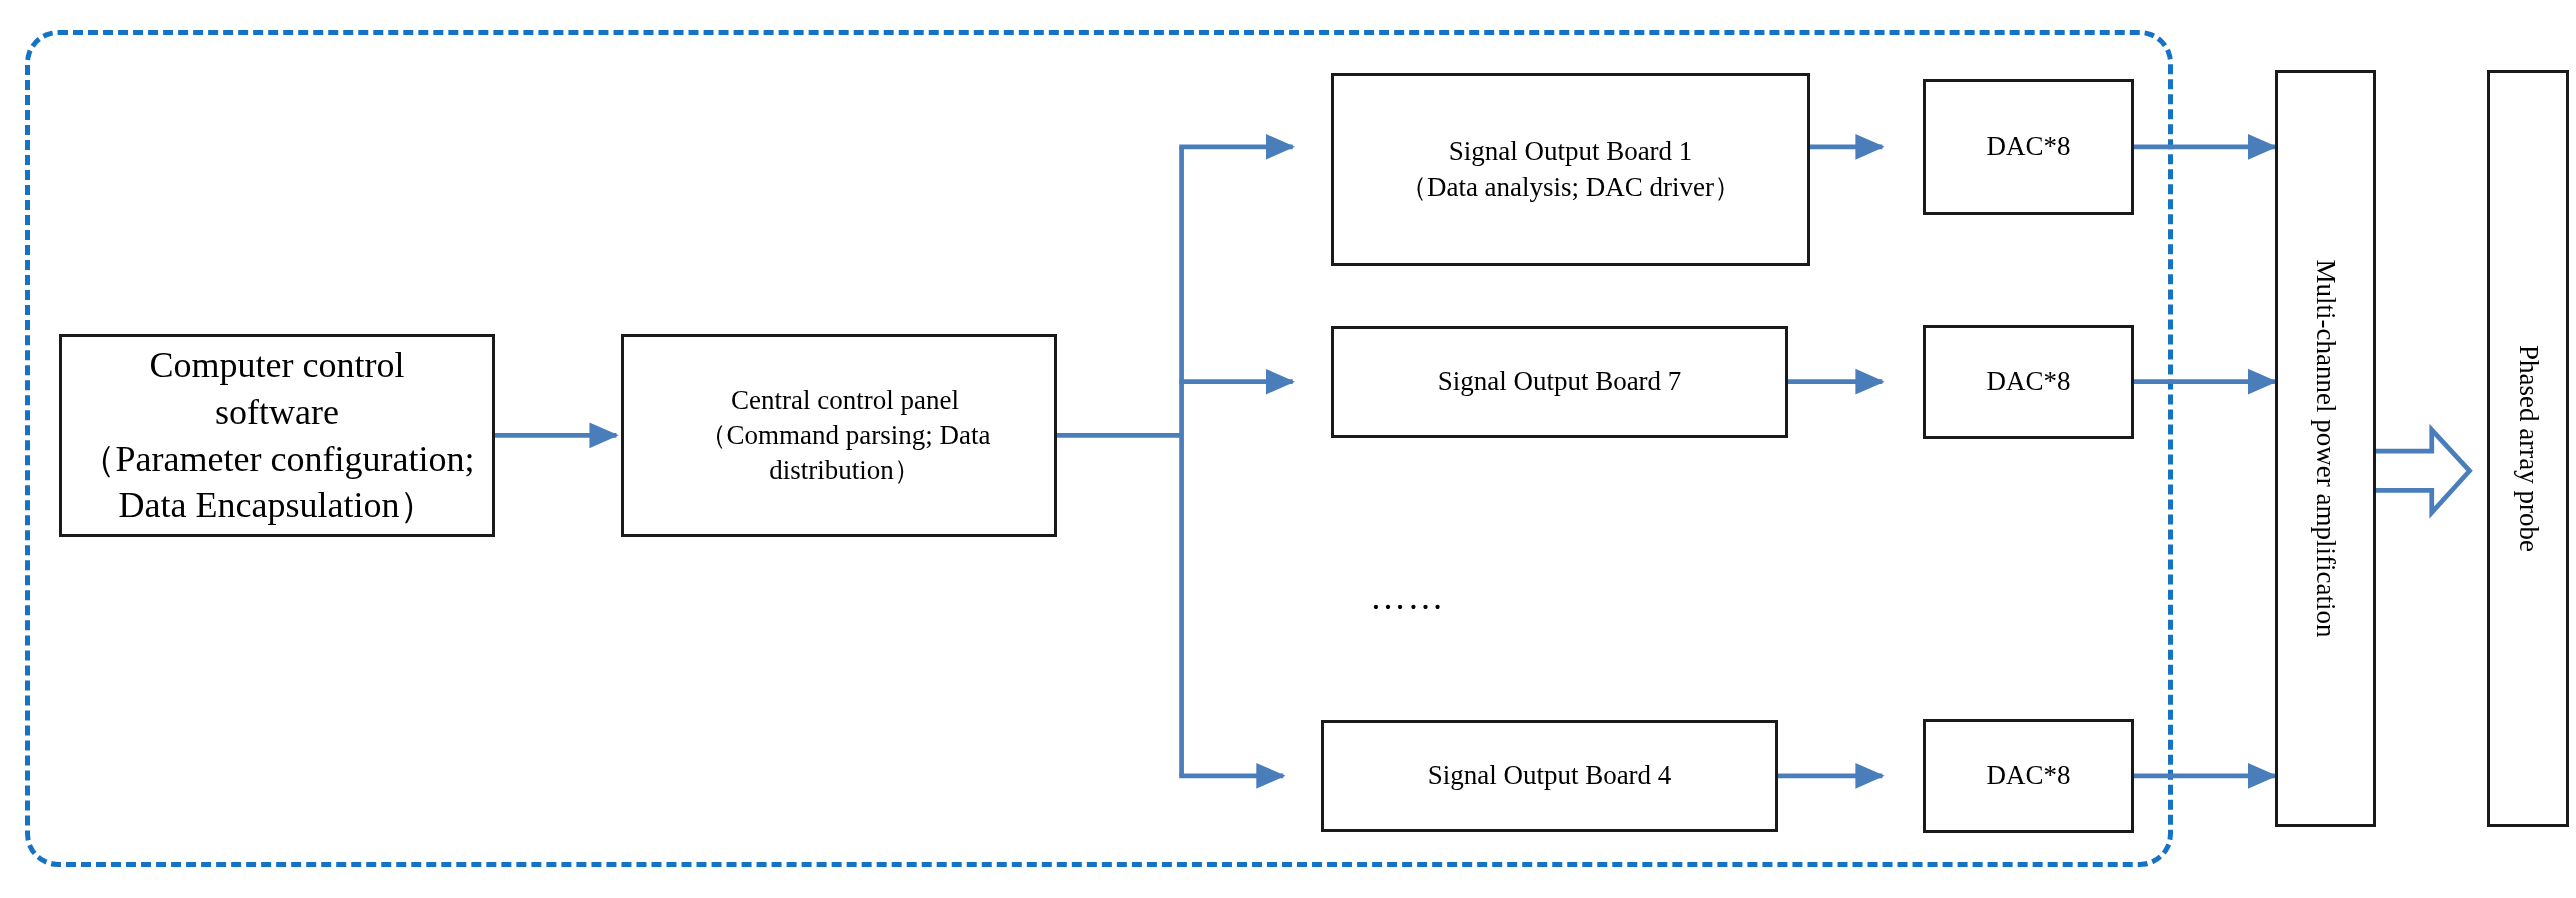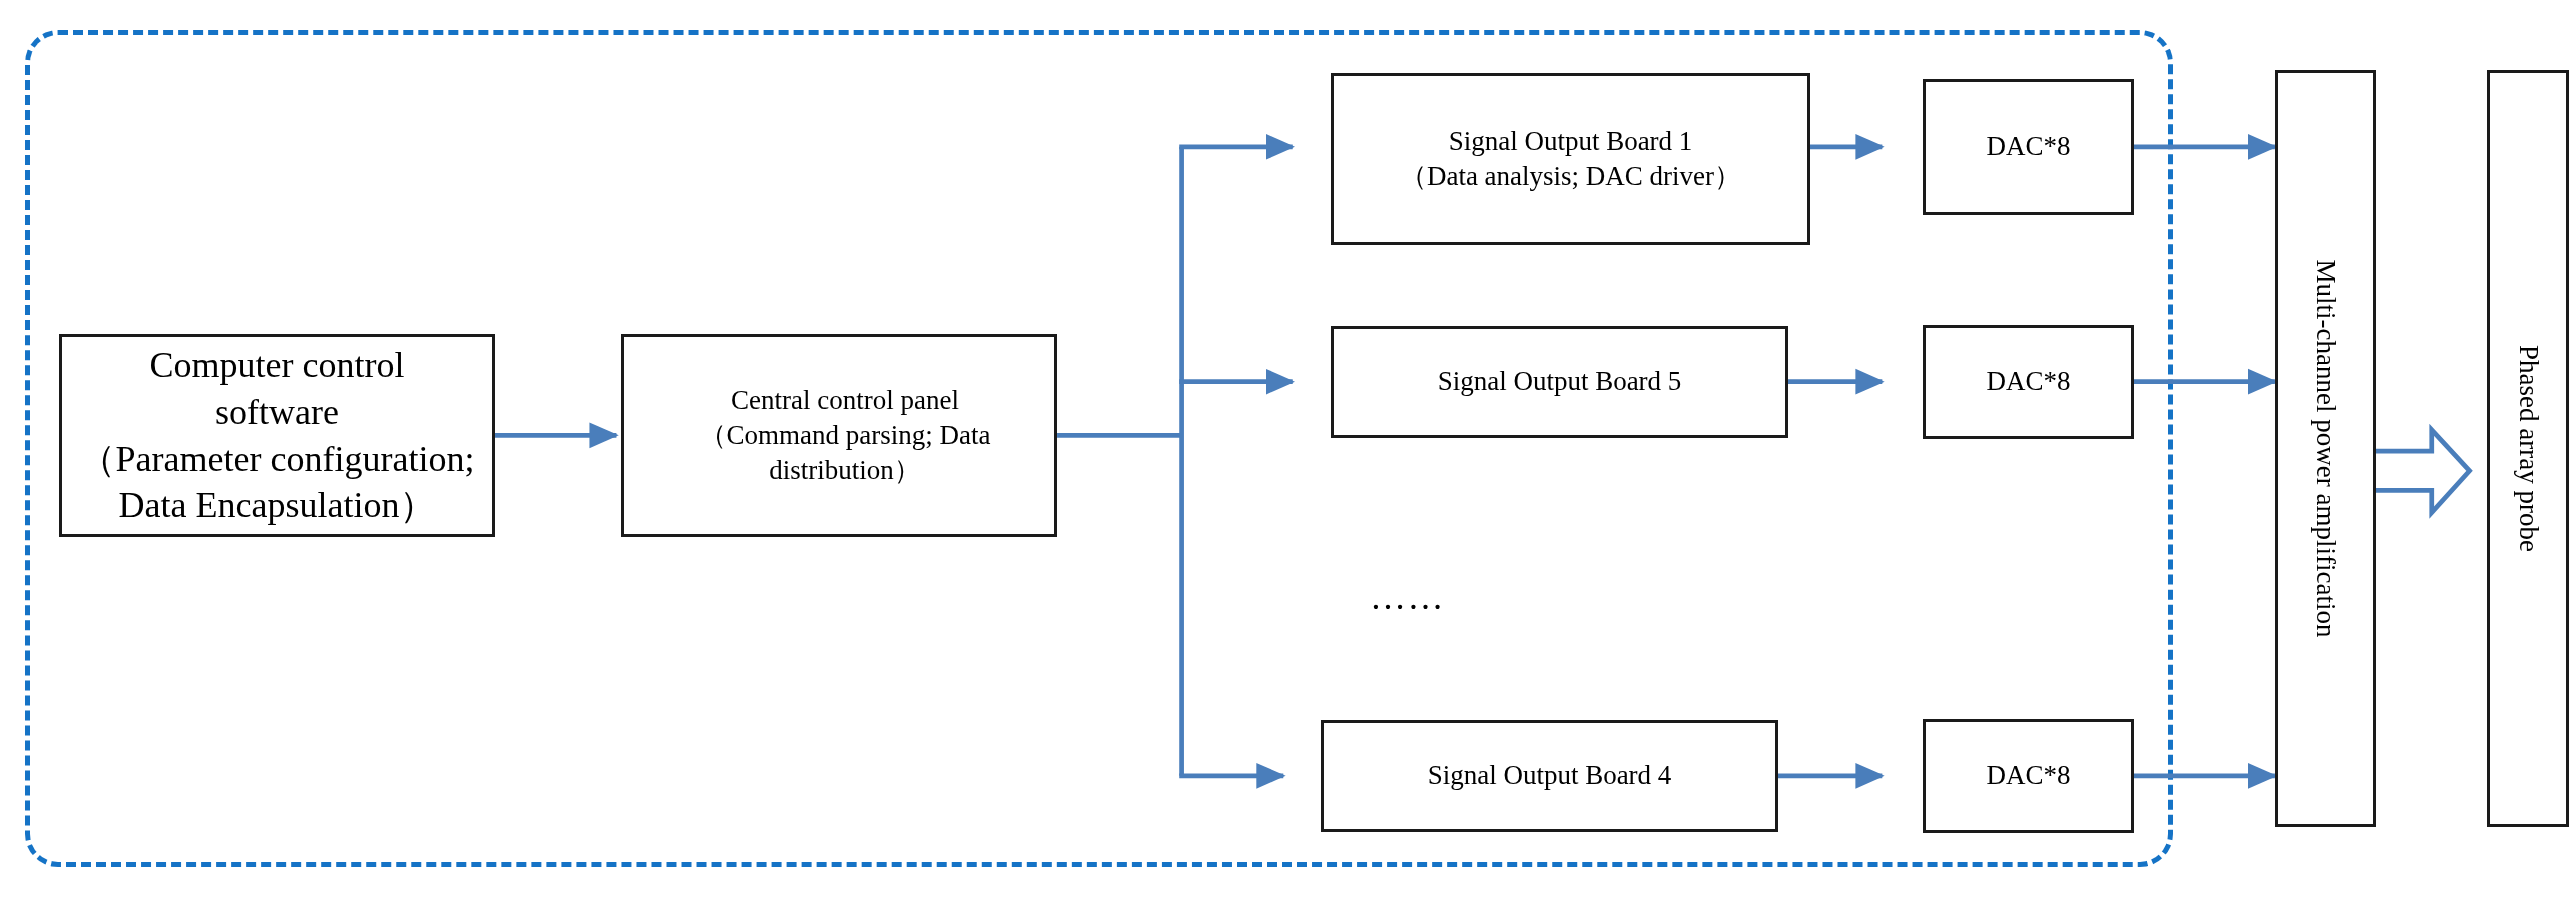--- a/index.html
+++ b/index.html
@@ -120,26 +120,26 @@
   </svg>
 
   <div class="node" style="left:59px; top:334px; width:436px; height:203px; font-size:36px;">
     <span class="label">Computer control<br>software<br>（Parameter configuration;<br>Data Encapsulation）</span>
   </div>
 
   <div class="node" style="left:621px; top:334px; width:436px; height:203px; font-size:27px;padding-left:20px;">
     <span class="label">Central control panel<br>（Command parsing; Data<br>distribution）</span>
   </div>
 
-  <div class="node" style="left:1331px; top:73px; width:479px; height:172px; font-size:27px;">
+  <div class="node" style="left:1331px; top:73px; width:479px; height:193px; font-size:27px;">
     <span class="label">Signal Output Board 1<br>（Data analysis; DAC driver）</span>
   </div>
 
   <div class="node" style="left:1331px; top:326px; width:457px; height:112px; font-size:27px;">
-    <span class="label">Signal Output Board 5</span>
+    <span class="label">Signal Output Board 7</span>
   </div>
 
   <div class="node" style="left:1321px; top:720px; width:457px; height:112px; font-size:27px;">
     <span class="label">Signal Output Board 4</span>
   </div>
 
   <div class="node" style="left:1923px; top:79px; width:211px; height:136px; font-size:27px;">
     <span class="label">DAC*8</span>
   </div>
 

